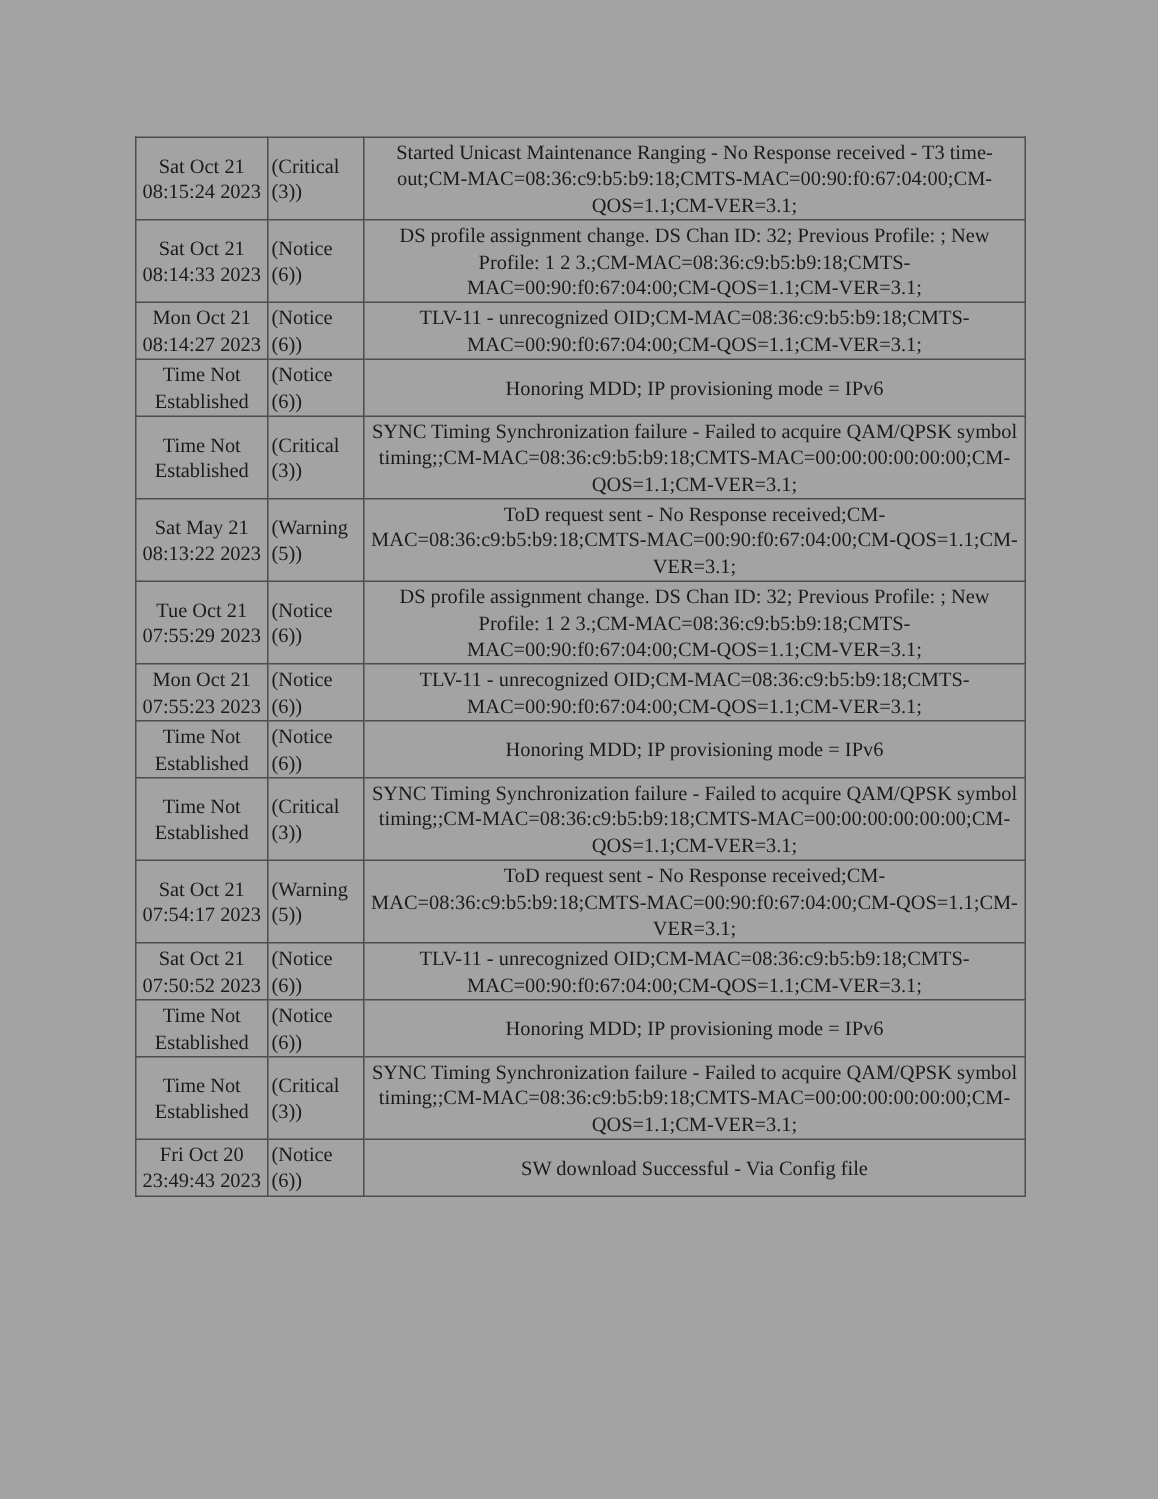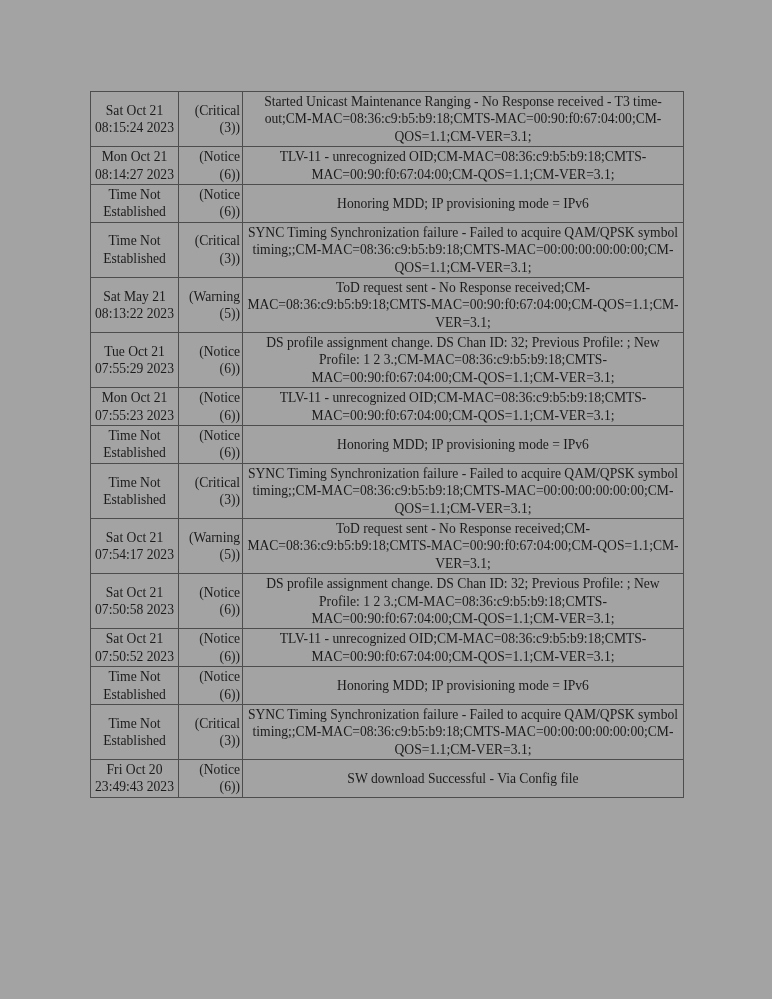--- a/index.html
+++ b/index.html
@@ -30,41 +30,46 @@
     line-height: 1.28;
     color: #1b1b1b;
     padding: 1px 2px;
     vertical-align: middle;
     overflow: hidden;
   }
   td.col-time {
     text-align: center;
   }
   td.col-severity {
-    text-align: right;
+    text-align: left;
   }
   td.col-description {
     text-align: center;
   }
 </style>
 </head>
 <body>
 
 <div class="page">
   <table class="event-log">
     <colgroup>
       <col style="width:88px">
       <col style="width:64px">
       <col style="width:441px">
     </colgroup>
     <tbody>
         <tr>
           <td class="col-time">Sat Oct 21 08:15:24 2023</td>
           <td class="col-severity">(Critical (3))</td>
           <td class="col-description">Started Unicast Maintenance Ranging - No Response received - T3 time-out;CM-MAC=08:36:c9:b5:b9:18;CMTS-MAC=00:90:f0:67:04:00;CM-QOS=1.1;CM-VER=3.1;</td>
+        </tr>
+        <tr>
+          <td class="col-time">Sat Oct 21 08:14:33 2023</td>
+          <td class="col-severity">(Notice (6))</td>
+          <td class="col-description">DS profile assignment change. DS Chan ID: 32; Previous Profile: ; New Profile: 1 2 3.;CM-MAC=08:36:c9:b5:b9:18;CMTS-MAC=00:90:f0:67:04:00;CM-QOS=1.1;CM-VER=3.1;</td>
         </tr>
         <tr>
           <td class="col-time">Mon Oct 21 08:14:27 2023</td>
           <td class="col-severity">(Notice (6))</td>
           <td class="col-description">TLV-11 - unrecognized OID;CM-MAC=08:36:c9:b5:b9:18;CMTS-MAC=00:90:f0:67:04:00;CM-QOS=1.1;CM-VER=3.1;</td>
         </tr>
         <tr>
           <td class="col-time">Time Not Established</td>
           <td class="col-severity">(Notice (6))</td>
           <td class="col-description">Honoring MDD; IP provisioning mode = IPv6</td>
@@ -98,25 +103,20 @@
           <td class="col-time">Time Not Established</td>
           <td class="col-severity">(Critical (3))</td>
           <td class="col-description">SYNC Timing Synchronization failure - Failed to acquire QAM/QPSK symbol timing;;CM-MAC=08:36:c9:b5:b9:18;CMTS-MAC=00:00:00:00:00:00;CM-QOS=1.1;CM-VER=3.1;</td>
         </tr>
         <tr>
           <td class="col-time">Sat Oct 21 07:54:17 2023</td>
           <td class="col-severity">(Warning (5))</td>
           <td class="col-description">ToD request sent - No Response received;CM-MAC=08:36:c9:b5:b9:18;CMTS-MAC=00:90:f0:67:04:00;CM-QOS=1.1;CM-VER=3.1;</td>
         </tr>
         <tr>
-          <td class="col-time">Sat Oct 21 07:50:58 2023</td>
-          <td class="col-severity">(Notice (6))</td>
-          <td class="col-description">DS profile assignment change. DS Chan ID: 32; Previous Profile: ; New Profile: 1 2 3.;CM-MAC=08:36:c9:b5:b9:18;CMTS-MAC=00:90:f0:67:04:00;CM-QOS=1.1;CM-VER=3.1;</td>
-        </tr>
-        <tr>
           <td class="col-time">Sat Oct 21 07:50:52 2023</td>
           <td class="col-severity">(Notice (6))</td>
           <td class="col-description">TLV-11 - unrecognized OID;CM-MAC=08:36:c9:b5:b9:18;CMTS-MAC=00:90:f0:67:04:00;CM-QOS=1.1;CM-VER=3.1;</td>
         </tr>
         <tr>
           <td class="col-time">Time Not Established</td>
           <td class="col-severity">(Notice (6))</td>
           <td class="col-description">Honoring MDD; IP provisioning mode = IPv6</td>
         </tr>
         <tr>

